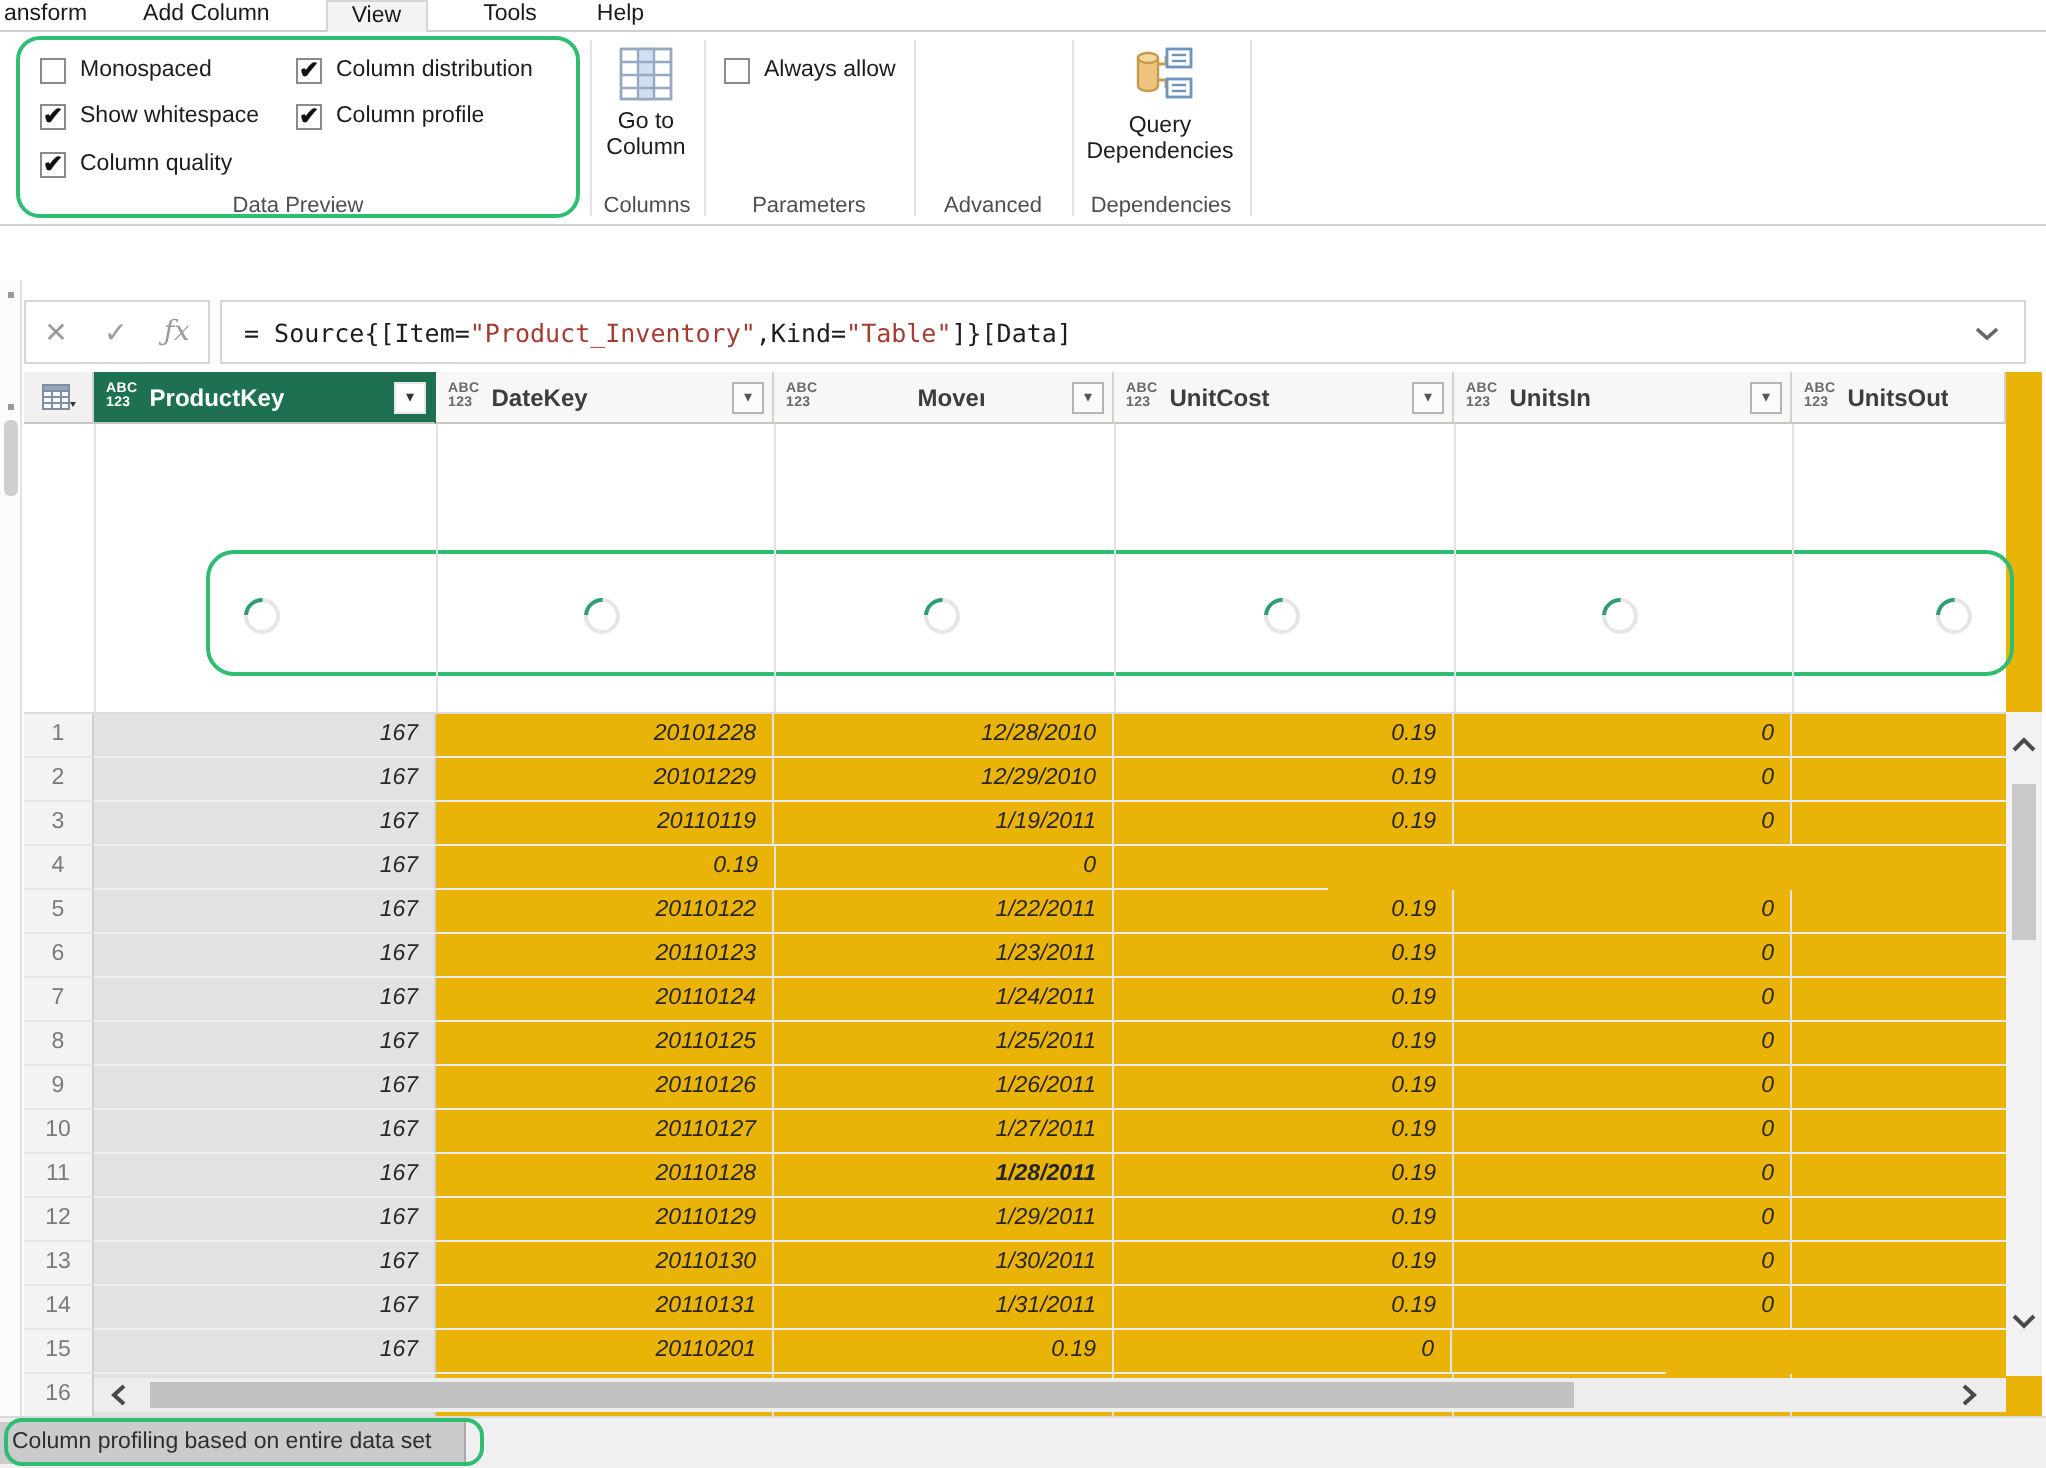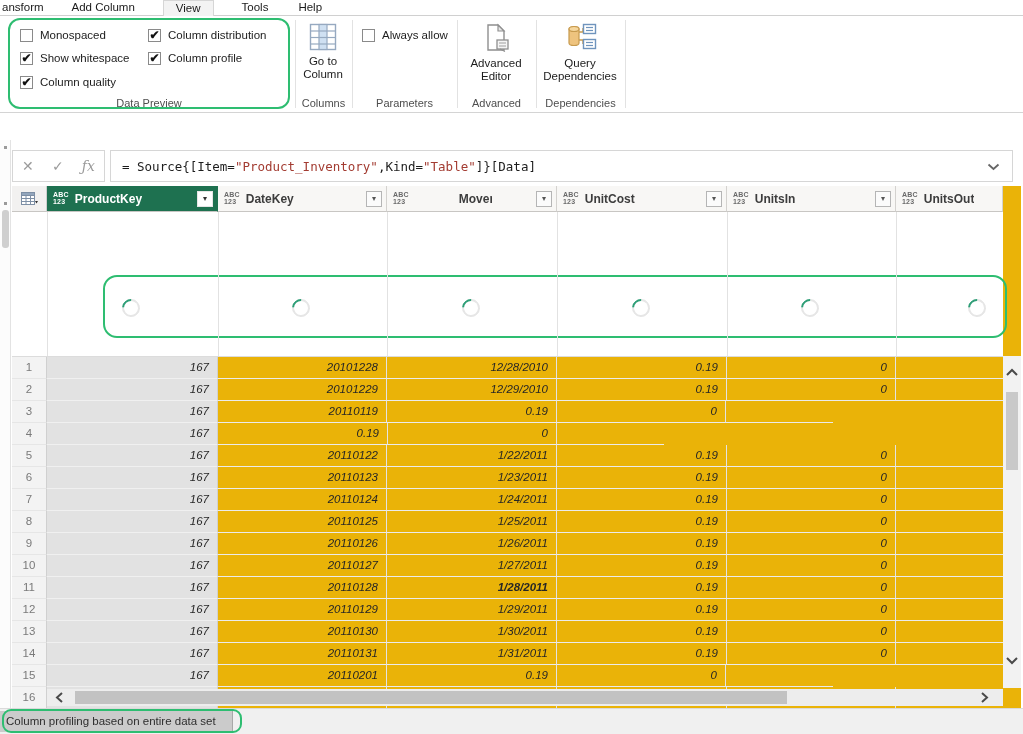--- a/index.html
+++ b/index.html
@@ -114,31 +114,20 @@
       </svg>
       <div class="btn-label">Go to Column</div>
     </div>
     <div class="grp-label" style="left:295px;width:57px;">Columns</div>
 
     <div class="vsep" style="left:352px"></div>
     <div class="grp-label" style="left:352px;width:105px;">Parameters</div>
 
     <div class="vsep" style="left:457px"></div>
 
-    <div class="ribbon-btn" style="left:463px;width:66px;">
-      <svg width="30" height="30" viewBox="0 0 30 30">
-        <path d="M7 2 H17 L23 8 V27 H7 Z" fill="#ffffff" stroke="#8f8f8f" stroke-width="1.4"></path>
-        <path d="M17 2 L17 8 L23 8 Z" fill="#e8e8e8" stroke="#8f8f8f" stroke-width="1.2"></path>
-        <rect x="16" y="17" width="11" height="9" fill="#f5f5f5" stroke="#8f8f8f" stroke-width="1.3"></rect>
-        <line x1="18" y1="20" x2="25" y2="20" stroke="#9f9f9f" stroke-width="1"></line>
-        <line x1="18" y1="23" x2="25" y2="23" stroke="#9f9f9f" stroke-width="1"></line>
-        <line x1="19" y1="26" x2="24" y2="28.5" stroke="#8f8f8f" stroke-width="1.2"></line>
-      </svg>
-      <div class="btn-label">Advanced Editor</div>
-    </div>
     <div class="grp-label" style="left:457px;width:79px;">Advanced</div>
 
     <div class="vsep" style="left:536px"></div>
 
     <div class="ribbon-btn" style="left:538px;width:84px;">
       <svg width="34" height="30" viewBox="0 0 34 30">
         <path d="M6 6 C6 4.6 8.2 3.5 11 3.5 C13.8 3.5 16 4.6 16 6 V20 C16 21.4 13.8 22.5 11 22.5 C8.2 22.5 6 21.4 6 20 Z" fill="#eec37e" stroke="#c79a4e" stroke-width="1.2"></path>
         <ellipse cx="11" cy="6" rx="5" ry="2.5" fill="#f6d79e" stroke="#c79a4e" stroke-width="1.2"></ellipse>
         <path d="M16 9 H20 V5 M16 17 H20 V21" fill="none" stroke="#c79a4e" stroke-width="1.4"></path>
         <rect x="20.5" y="1.5" width="12" height="9" fill="#ffffff" stroke="#6f94bd" stroke-width="1.4"></rect>
@@ -291,20 +280,21 @@
           <div class="cell" style="width: 169px;">20101229</div>
           <div class="cell" style="width: 170px;">12/29/2010</div>
           <div class="cell" style="width: 170px;">0.19</div>
           <div class="cell" style="width: 169px;">0</div>
           <div class="cell" style="width: 107px;"></div>
         </div>
         <div class="row">
           <div class="rn">3</div>
           <div class="cell selcol" style="width: 171px;">167</div>
           <div class="cell" style="width: 169px;">20110119</div>
+          <div class="cell" style="width: 170px;">1/19/2011</div>
           <div class="cell" style="width: 170px;">0.19</div>
           <div class="cell" style="width: 169px;">0</div>
           <div class="cell" style="width: 107px;"></div>
         </div>
         <div class="row">
           <div class="rn">4</div>
           <div class="cell selcol" style="width: 171px;">167</div>
           <div class="cell" style="width: 170px;">0.19</div>
           <div class="cell" style="width: 169px;">0</div>
           <div class="cell" style="width: 107px;"></div>

